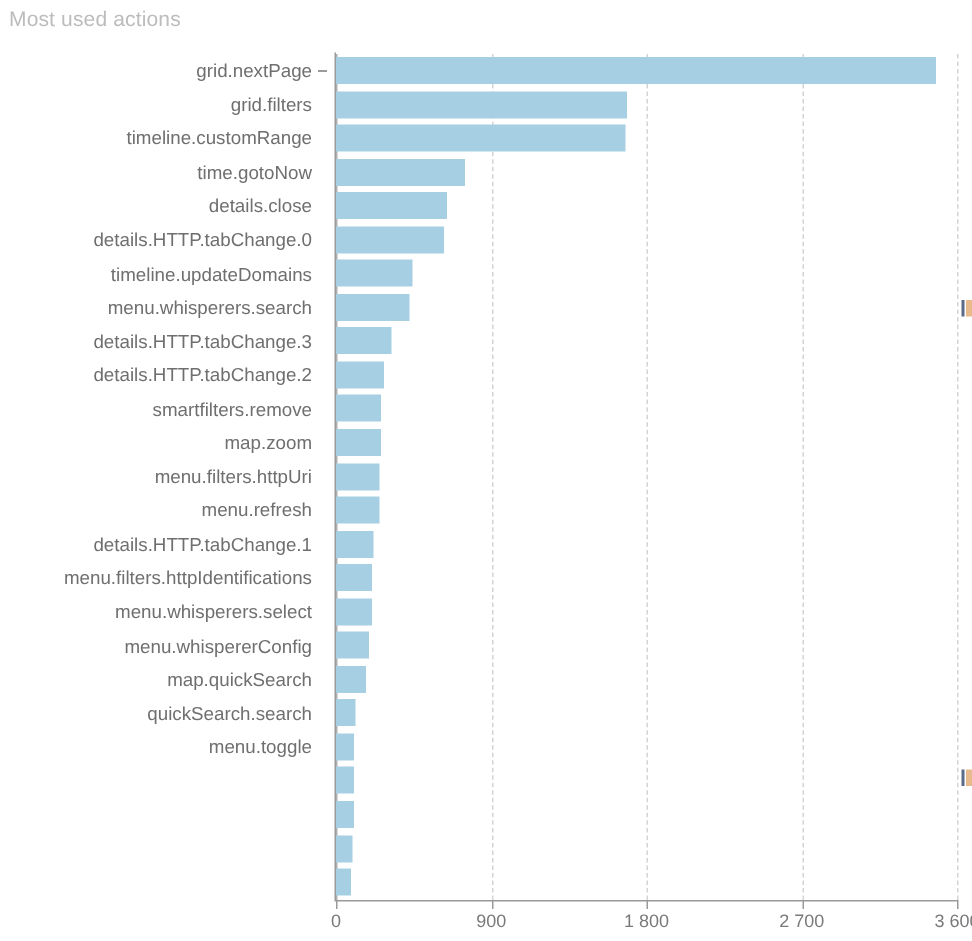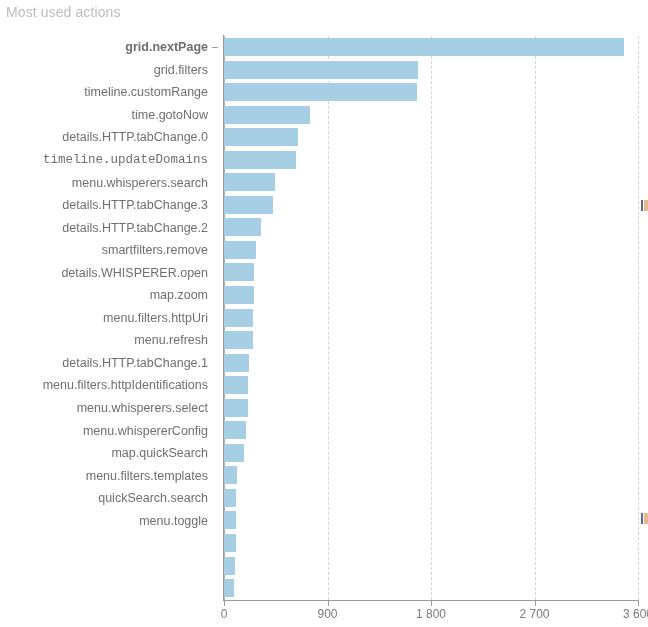--- a/index.html
+++ b/index.html
@@ -148,65 +148,65 @@
   }
 </style>
 </head>
 <body>
 
 <div id="chart-root">
 
   <div id="chart-title">Most used actions</div>
 
   <div id="cat-labels">
-      <div class="cat-row" style="height: 22.56px; font-weight: bold;">
+      <div class="cat-row" style="height: 22.56px;">
         <span class="cat-label">grid.nextPage</span>
         <div class="cat-tick" style="top: 11.28px;"></div>
       </div>
       <div class="cat-row" style="height: 22.56px;">
         <span class="cat-label">grid.filters</span>
         <div class="cat-tick" style="top: 11.28px;"></div>
       </div>
       <div class="cat-row" style="height: 22.56px;">
         <span class="cat-label">timeline.customRange</span>
         <div class="cat-tick" style="top: 11.28px;"></div>
       </div>
       <div class="cat-row" style="height: 22.56px;">
         <span class="cat-label">time.gotoNow</span>
         <div class="cat-tick" style="top: 11.28px;"></div>
       </div>
       <div class="cat-row" style="height: 22.56px;">
+        <span class="cat-label">details.close</span>
+        <div class="cat-tick" style="top: 11.28px;"></div>
+      </div>
+      <div class="cat-row" style="height: 22.56px;">
         <span class="cat-label">details.HTTP.tabChange.0</span>
         <div class="cat-tick" style="top: 11.28px;"></div>
       </div>
-      <div class="cat-row" style="height: 22.56px; font-family: Liberation Mono, monospace;">
+      <div class="cat-row" style="height: 22.56px;">
         <span class="cat-label">timeline.updateDomains</span>
         <div class="cat-tick" style="top: 11.28px;"></div>
       </div>
       <div class="cat-row" style="height: 22.56px;">
         <span class="cat-label">menu.whisperers.search</span>
         <div class="cat-tick" style="top: 11.28px;"></div>
       </div>
       <div class="cat-row" style="height: 22.56px;">
         <span class="cat-label">details.HTTP.tabChange.3</span>
         <div class="cat-tick" style="top: 11.28px;"></div>
       </div>
       <div class="cat-row" style="height: 22.56px;">
         <span class="cat-label">details.HTTP.tabChange.2</span>
         <div class="cat-tick" style="top: 11.28px;"></div>
       </div>
       <div class="cat-row" style="height: 22.56px; text-align: center;">
         <span class="cat-label">smartfilters.remove</span>
         <div class="cat-tick" style="top: 11.28px;"></div>
       </div>
       <div class="cat-row" style="height: 22.56px;">
-        <span class="cat-label">details.WHISPERER.open</span>
-        <div class="cat-tick" style="top: 11.28px;"></div>
-      </div>
-      <div class="cat-row" style="height: 22.56px;">
         <span class="cat-label">map.zoom</span>
         <div class="cat-tick" style="top: 11.28px;"></div>
       </div>
       <div class="cat-row" style="height: 22.56px;">
         <span class="cat-label">menu.filters.httpUri</span>
         <div class="cat-tick" style="top: 11.28px;"></div>
       </div>
       <div class="cat-row" style="height: 22.56px;">
         <span class="cat-label">menu.refresh</span>
         <div class="cat-tick" style="top: 11.28px;"></div>
@@ -222,24 +222,20 @@
       <div class="cat-row" style="height: 22.56px;">
         <span class="cat-label">menu.whisperers.select</span>
         <div class="cat-tick" style="top: 11.28px;"></div>
       </div>
       <div class="cat-row" style="height: 22.56px;">
         <span class="cat-label">menu.whispererConfig</span>
         <div class="cat-tick" style="top: 11.28px;"></div>
       </div>
       <div class="cat-row" style="height: 22.56px;">
         <span class="cat-label">map.quickSearch</span>
-        <div class="cat-tick" style="top: 11.28px;"></div>
-      </div>
-      <div class="cat-row" style="height: 22.56px;">
-        <span class="cat-label">menu.filters.templates</span>
         <div class="cat-tick" style="top: 11.28px;"></div>
       </div>
       <div class="cat-row" style="height: 22.56px;">
         <span class="cat-label">quickSearch.search</span>
         <div class="cat-tick" style="top: 11.28px;"></div>
       </div>
       <div class="cat-row" style="height: 22.56px;">
         <span class="cat-label">menu.toggle</span>
         <div class="cat-tick" style="top: 11.28px;"></div>
       </div>

